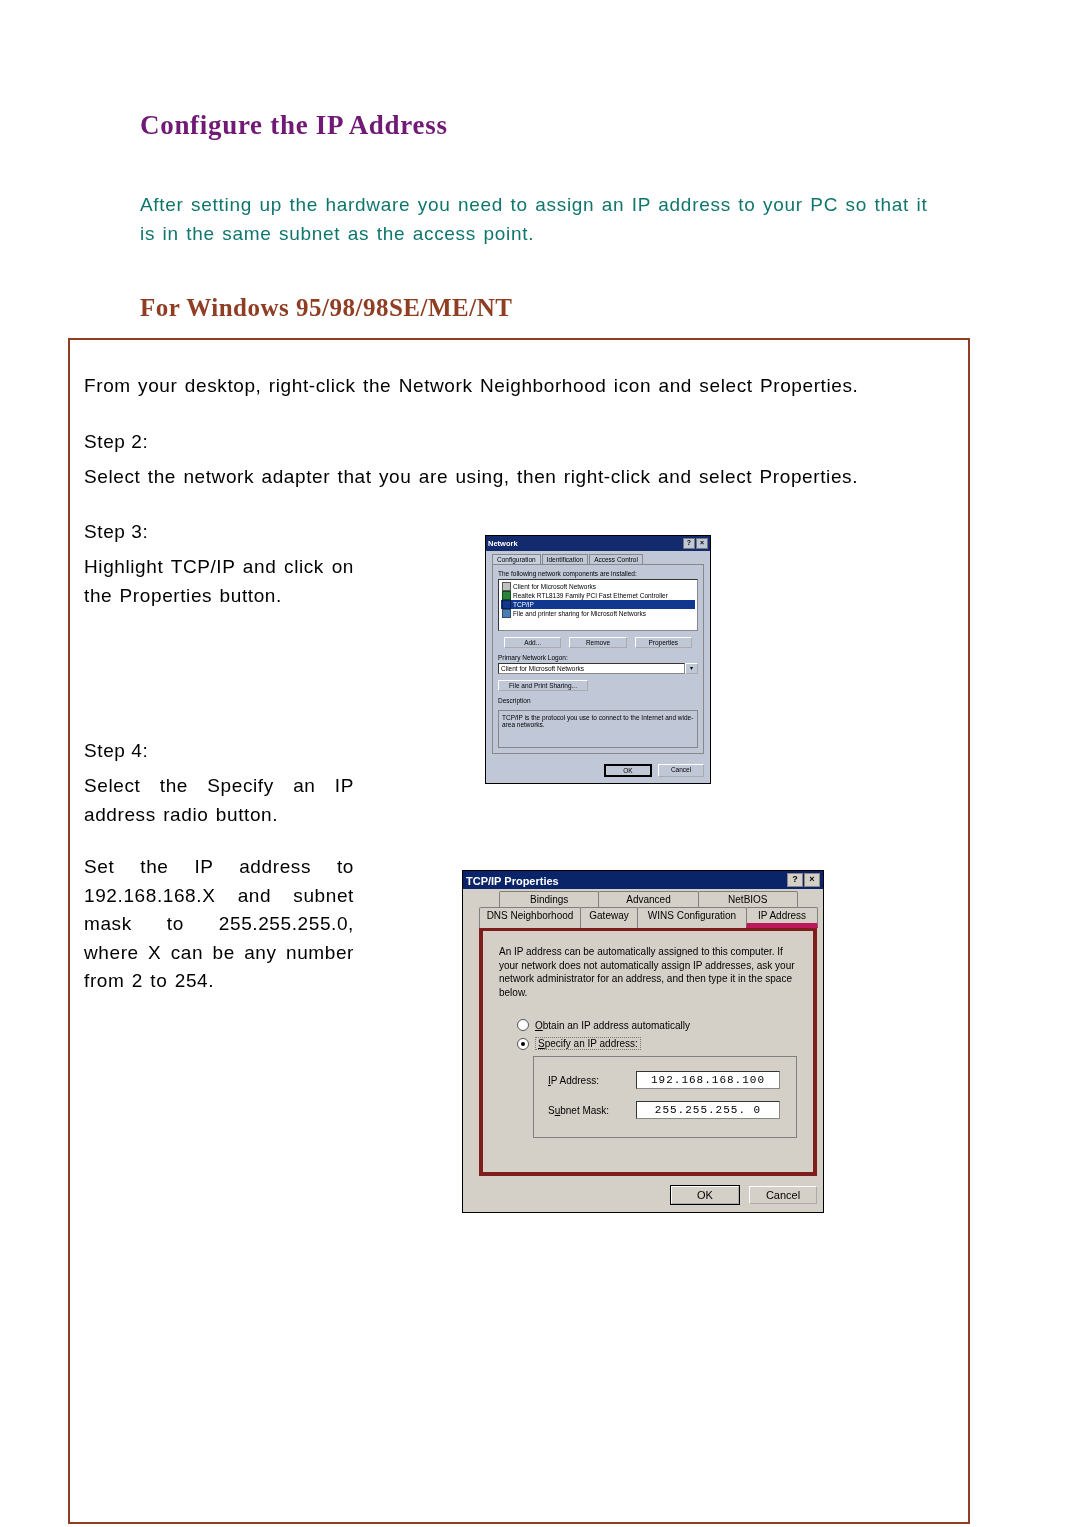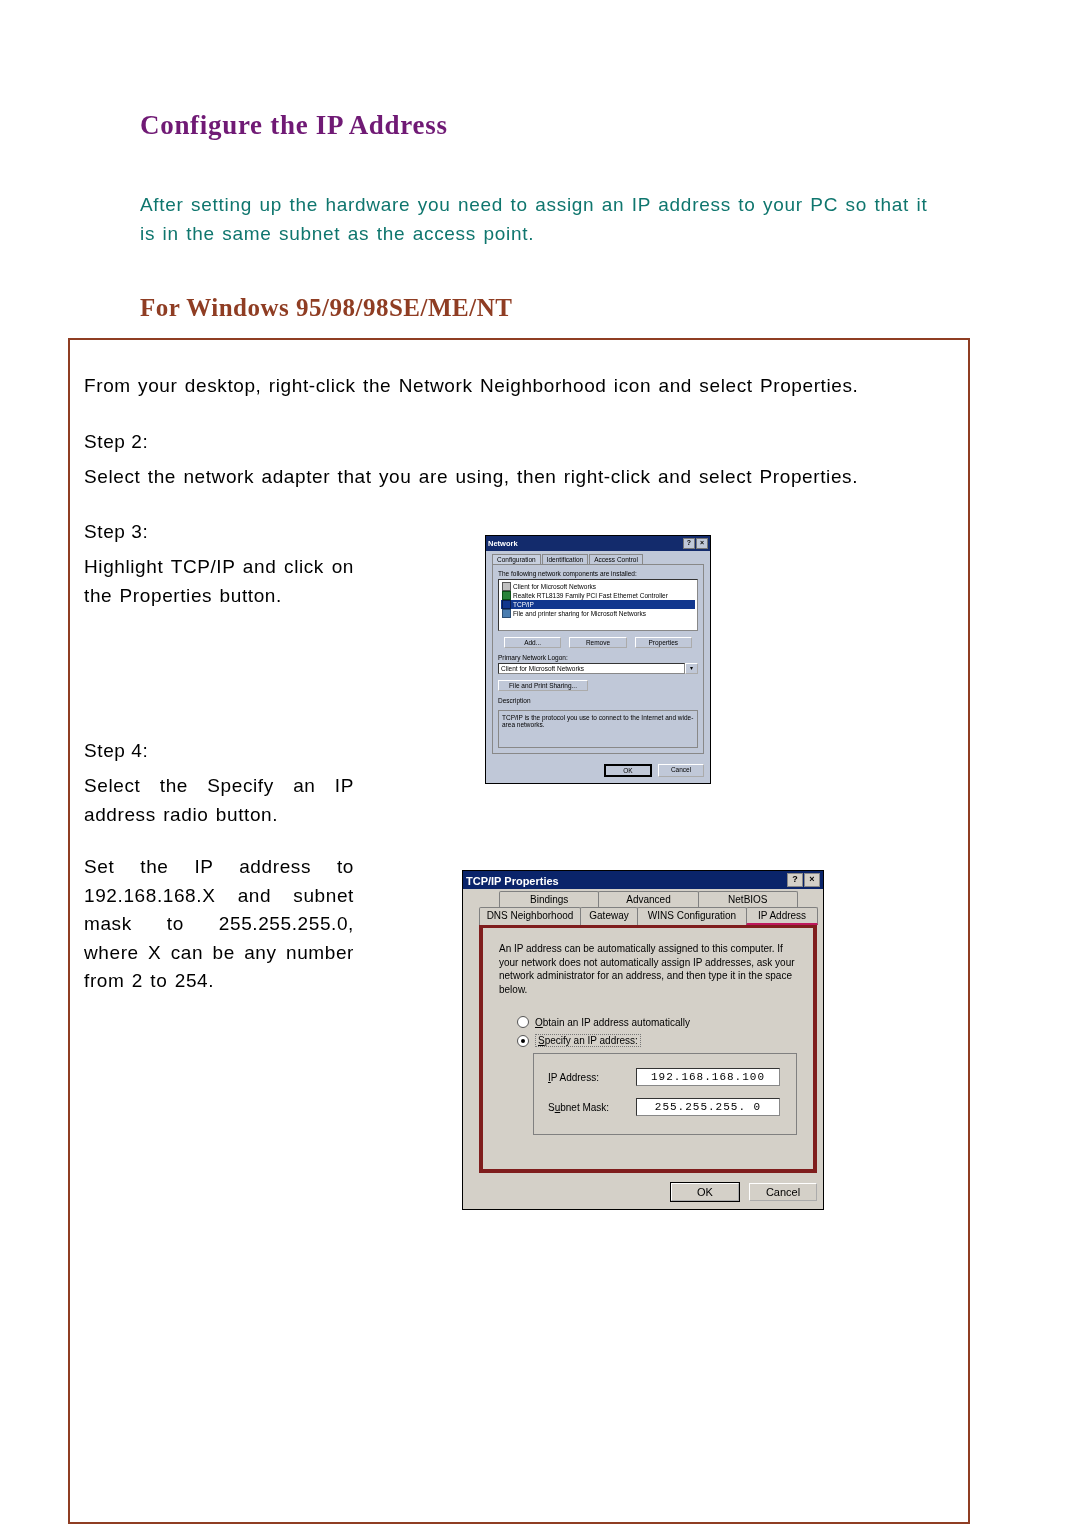--- a/index.html
+++ b/index.html
@@ -171,21 +171,21 @@
   }
   .dlgB .body { padding:2px 6px 8px 16px; }
   .dlgB .tabs-row1, .dlgB .tabs-row2 { display:flex; }
   .dlgB .tabs-row1 { margin-left:20px; margin-right:20px; }
   .dlgB .tabs-row1 .tab, .dlgB .tabs-row2 .tab {
     border:1px solid #808080; border-bottom:none; background:#d4d0c8;
     padding:2px 0; text-align:center; font-size:10px;
   }
   .dlgB .tabs-row1 .tab { flex:1; border-radius:2px 2px 0 0; margin-right:-1px; }
   .dlgB .tabs-row2 .tab { border-radius:2px 2px 0 0; margin-right:-1px; }
-  .dlgB .tab.active { background:#d4d0c8; position:relative; z-index:2; border-bottom:2px solid #be185d; }
+  .dlgB .tab.active { background:#d4d0c8; position:relative; z-index:2; border-bottom:5px solid #be185d; }
   .dlgB .panel {
     border:4px solid #7f1d1d; background:#d4d0c8; padding:14px 16px 34px 16px;
     margin-top:-1px;
   }
   .dlgB .info { font-size:10px; line-height:1.35; }
   .dlgB .radios { margin:20px 0 0 18px; }
   .dlgB .radio-row { display:flex; align-items:center; gap:6px; margin-bottom:6px; font-size:10px; }
   .dlgB .radio {
     width:10px; height:10px; border:1px solid #555; border-radius:50%; background:#fff;
     display:inline-flex; align-items:center; justify-content:center;

